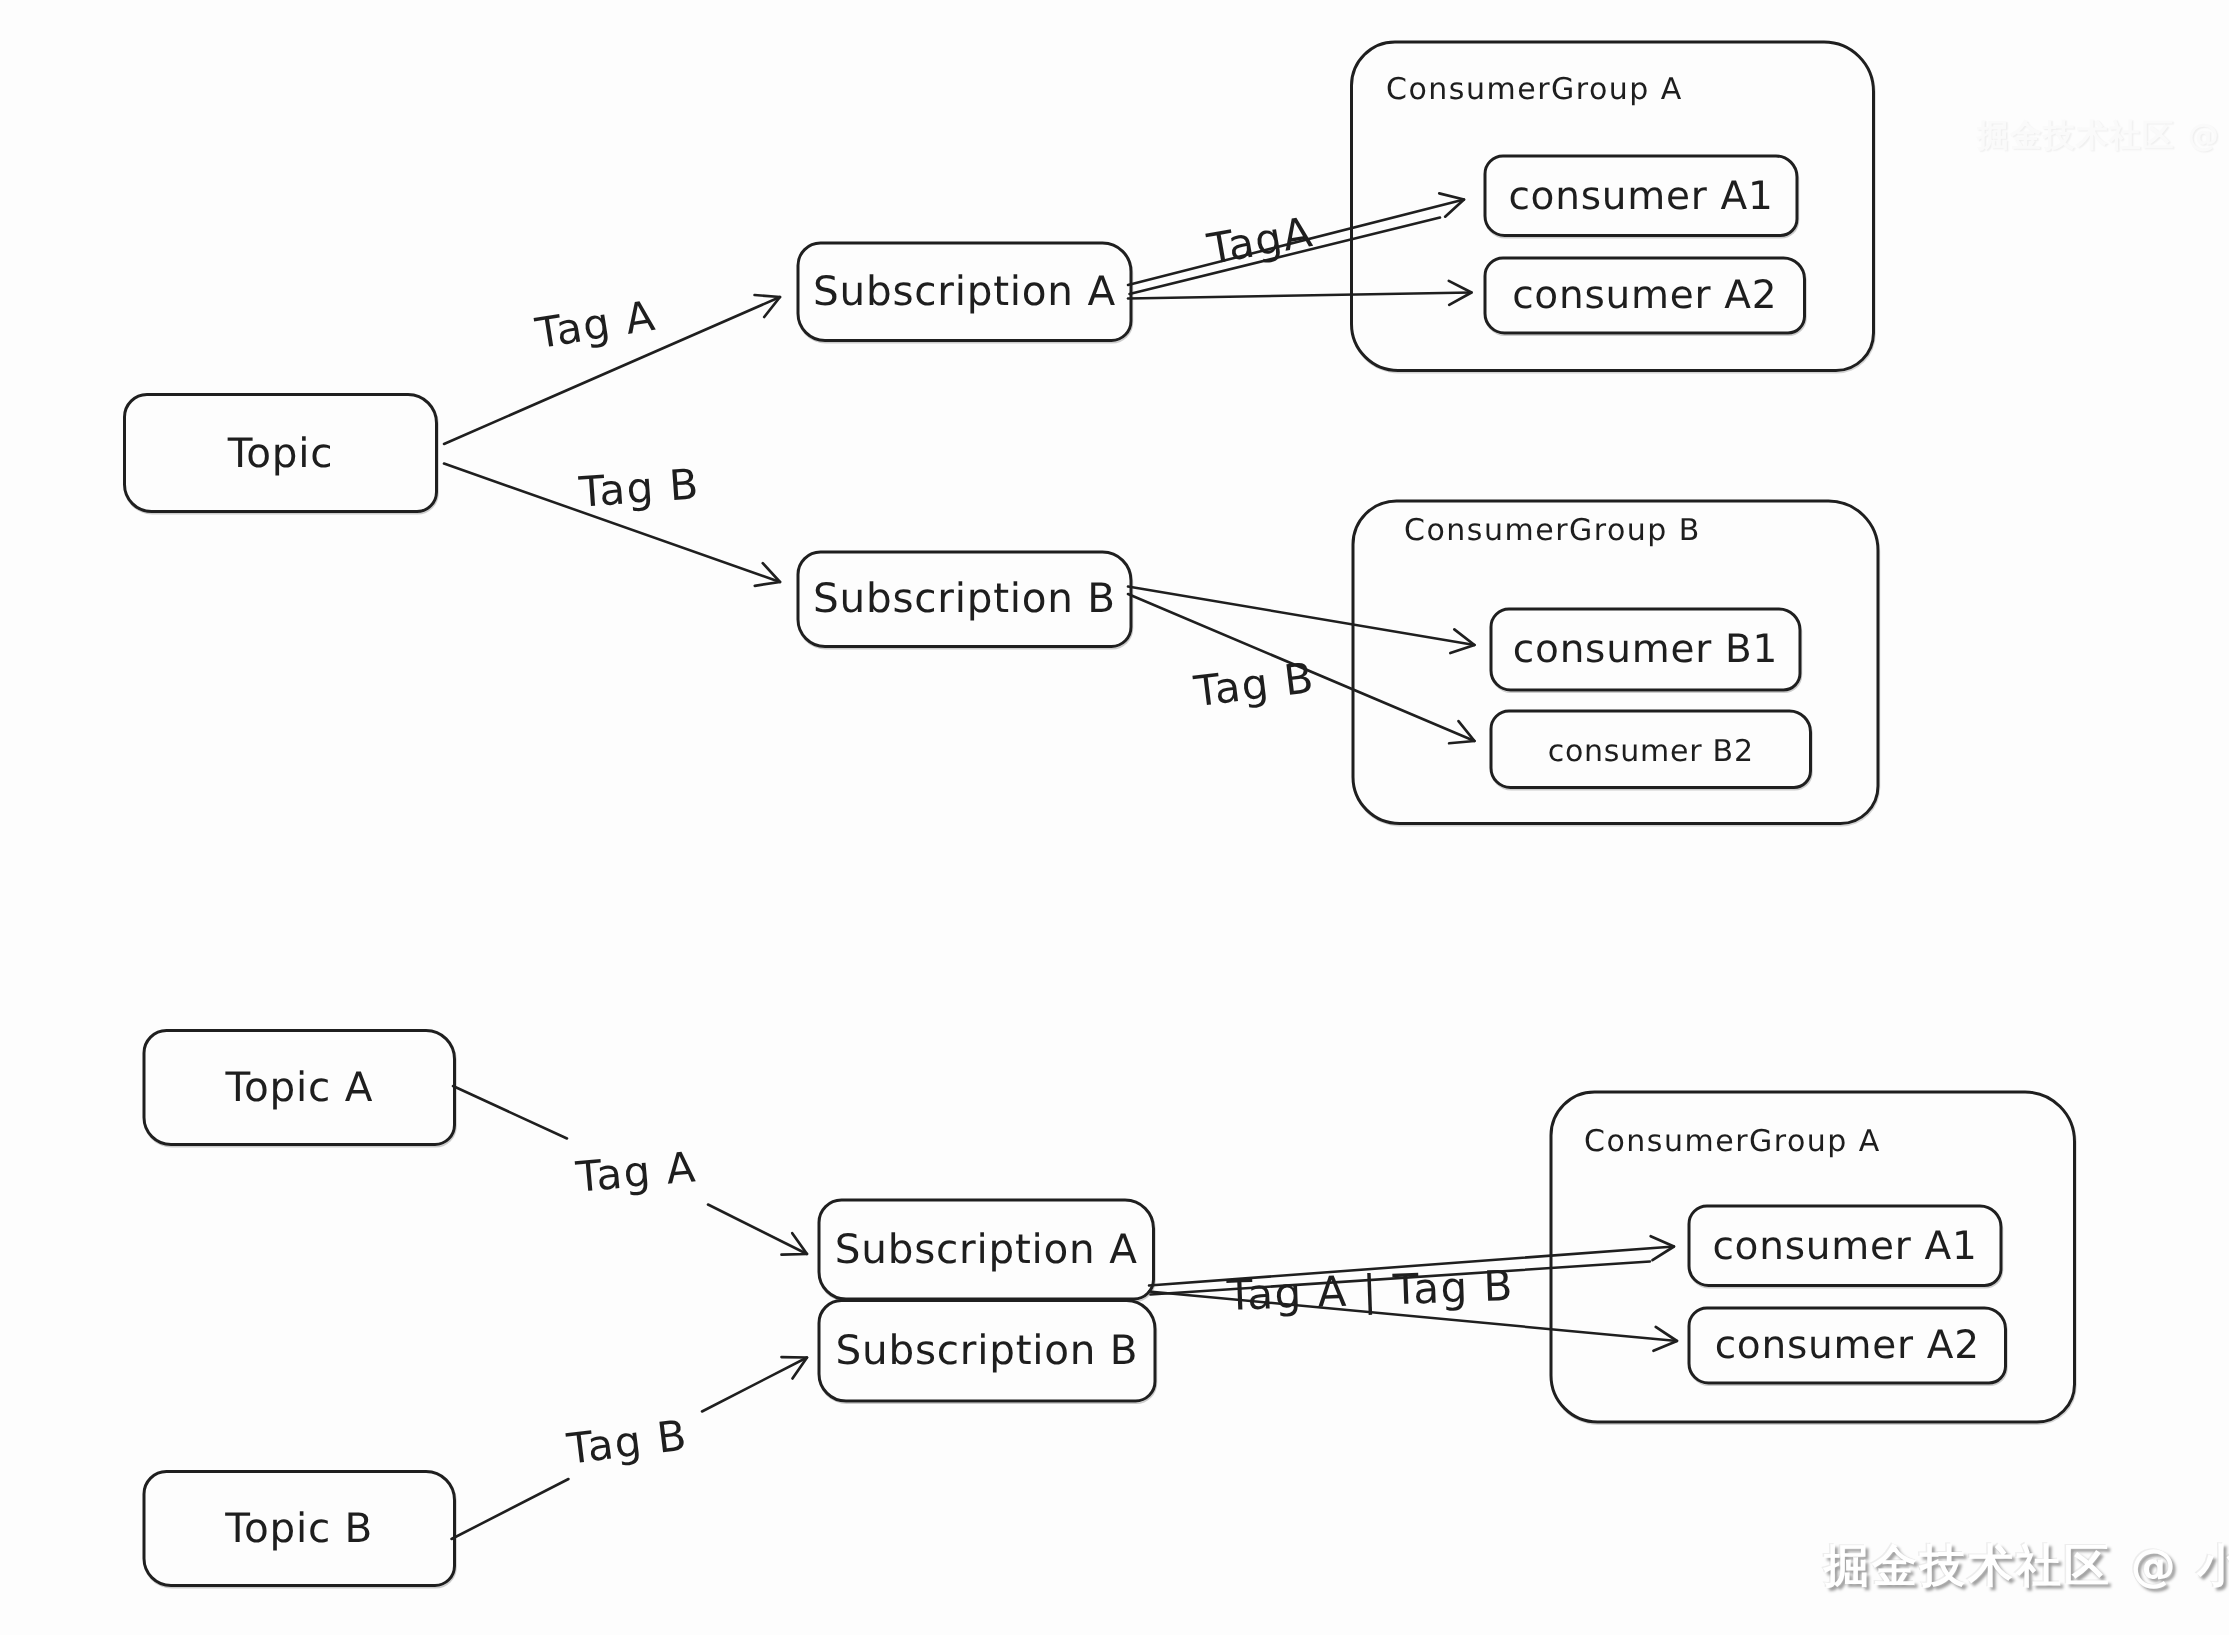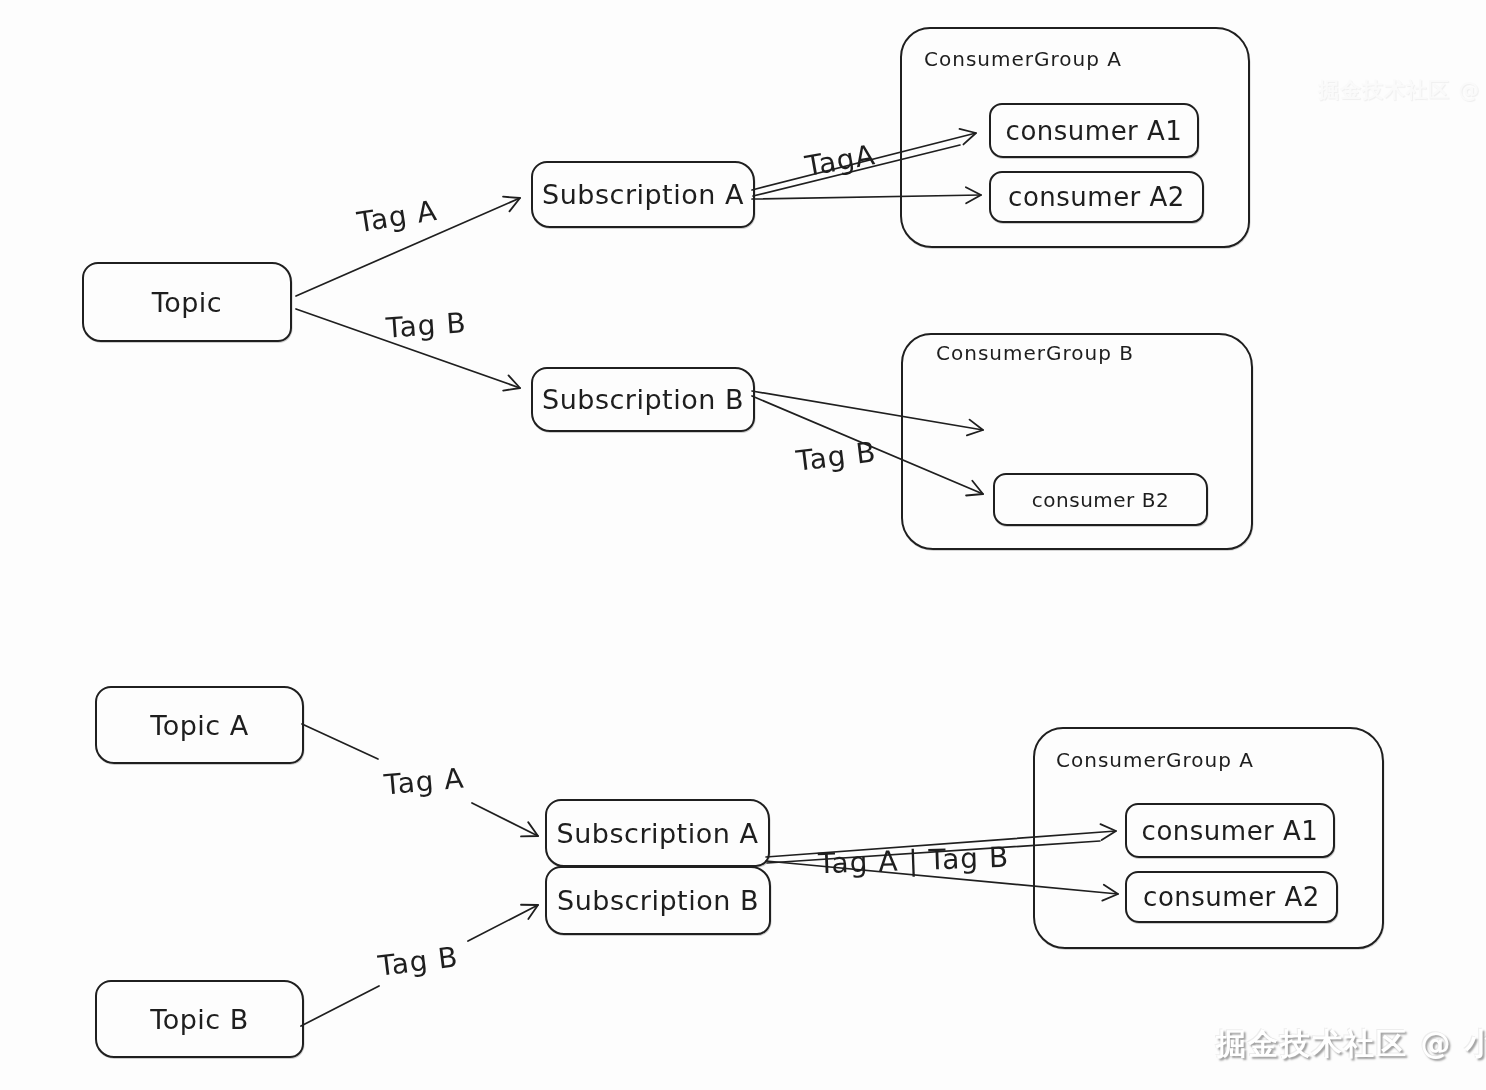--- a/index.html
+++ b/index.html
@@ -59,20 +59,23 @@
   <div class="group-title" style="left:924px;top:47px;">ConsumerGroup A</div>
   <div class="node" style="left:989px;top:103px;width:206px;height:51px;font-size:26px;border-radius:13px 15px 12px 14px;">
     <span>consumer A1</span>
   </div>
   <div class="node" style="left:989px;top:171px;width:211px;height:48px;font-size:26px;border-radius:13px 15px 12px 14px;">
     <span>consumer A2</span>
   </div>
 
   <div class="group" style="left:901px;top:333px;width:348px;height:213px;"></div>
   <div class="group-title" style="left:924px;top:341px;margin-left:12px;">ConsumerGroup B</div>
+  <div class="node" style="left:993px;top:405px;width:204px;height:52px;font-size:26px;border-radius:13px 15px 12px 14px;">
+    <span>consumer B1</span>
+  </div>
   <div class="node" style="left:993px;top:473px;width:211px;height:49px;font-size:20px;border-radius:13px 15px 12px 14px;">
     <span>consumer B2</span>
   </div>
 
   <div class="node" style="left:95px;top:980px;width:205px;height:74px;">
     <span>Topic B</span>
   </div>
 
   <div class="node" style="left:95px;top:686px;width:205px;height:74px;">
     <span>Topic A</span>

